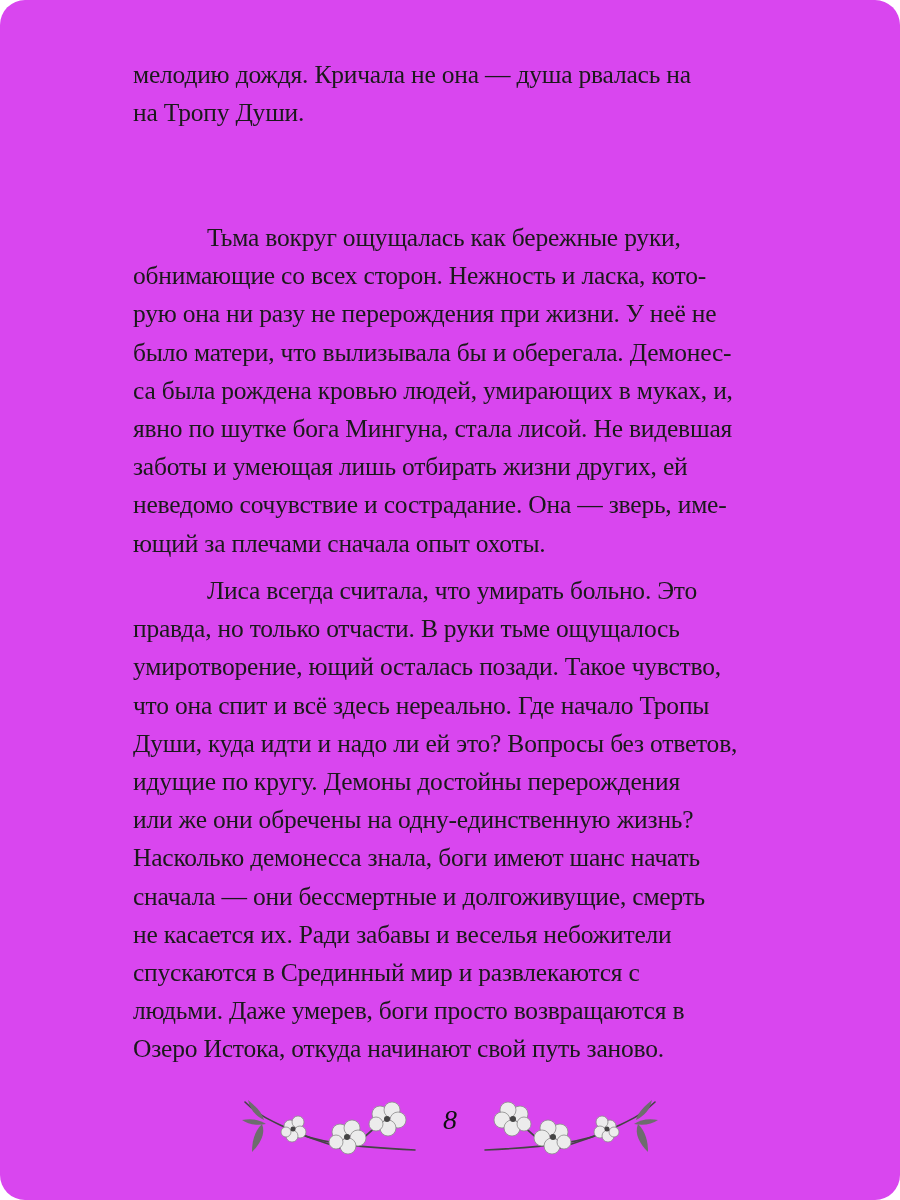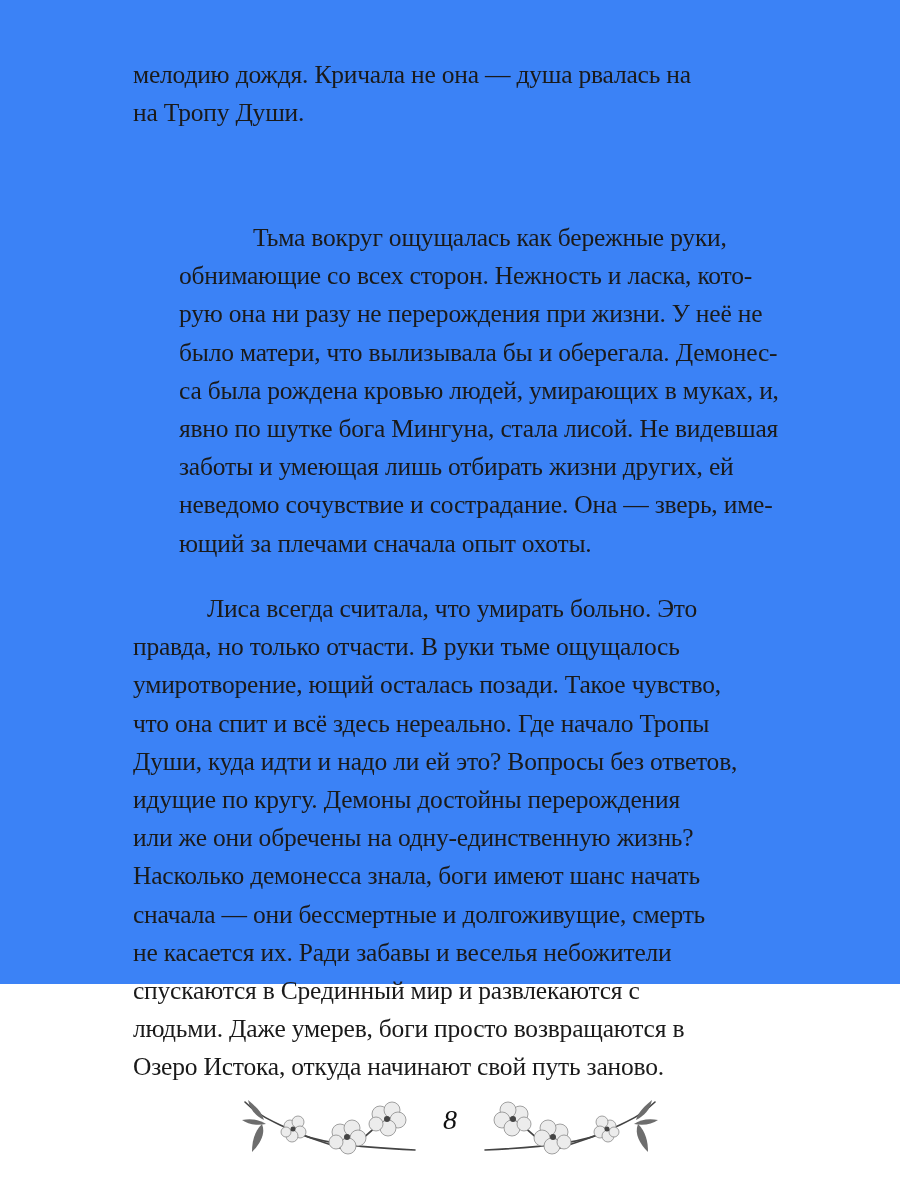--- a/index.html
+++ b/index.html
@@ -1,17 +1,17 @@
 <!DOCTYPE html>
 <html><head>
 <meta charset="utf-8">
 <style>
   html, body { margin:0; padding:0; background:#ffffff; }
   body { width:900px; height:1200px; position:relative; overflow:hidden; }
-  .page { position:absolute; left:0; top:0; width:900px; height:984px; background:#3b82f6; }
+  .page { position:absolute; left:0; top:0; width:900px; height:1200px; background:#d946ef;border-radius:25px; }
   .text-block {
     position:absolute; left:133px; width:650px;
     font-family: "Liberation Serif", "DejaVu Serif", serif;
     font-size:25.5px; color:#1a1a1a; letter-spacing:-0.2px;
   }
   .line { height:38.2px; line-height:38.2px; white-space:nowrap; }
   .indent { padding-left:74px; }
   .footer { position:absolute; left:240px; top:1092px; width:420px; height:70px; }
   .page-number {
     position:absolute; left:0; width:420px; top:12px; text-align:center;
@@ -24,33 +24,33 @@
 </head>
 <body>
 
 <div class="page">
 
   <div class="text-block" style="top:56px;">
     <div class="line">мелодию дождя. Кричала не она — душа рвалась на</div>
     <div class="line">на Тропу Души.</div>
   </div>
 
-  <div class="text-block" style="top:219px;margin-left:46px;">
+  <div class="text-block" style="top:219px;">
     <div class="line indent">Тьма вокруг ощущалась как бережные руки,</div>
     <div class="line">обнимающие со всех сторон. Нежность и ласка, кото-</div>
     <div class="line">рую она ни разу не перерождения при жизни. У неё не</div>
     <div class="line">было матери, что вылизывала бы и оберегала. Демонес-</div>
     <div class="line">са была рождена кровью людей, умирающих в муках, и,</div>
     <div class="line">явно по шутке бога Мингуна, стала лисой. Не видевшая</div>
     <div class="line">заботы и умеющая лишь отбирать жизни других, ей</div>
     <div class="line">неведомо сочувствие и сострадание. Она — зверь, име-</div>
     <div class="line">ющий за плечами сначала опыт охоты.</div>
   </div>
 
-  <div class="text-block" style="top:590px;">
+  <div class="text-block" style="top:572px;">
     <div class="line indent">Лиса всегда считала, что умирать больно. Это</div>
     <div class="line">правда, но только отчасти. В руки тьме ощущалось</div>
     <div class="line">умиротворение, ющий осталась позади. Такое чувство,</div>
     <div class="line">что она спит и всё здесь нереально. Где начало Тропы</div>
     <div class="line">Души, куда идти и надо ли ей это? Вопросы без ответов,</div>
     <div class="line">идущие по кругу. Демоны достойны перерождения</div>
     <div class="line">или же они обречены на одну-единственную жизнь?</div>
     <div class="line">Насколько демонесса знала, боги имеют шанс начать</div>
     <div class="line">сначала — они бессмертные и долгоживущие, смерть</div>
     <div class="line">не касается их. Ради забавы и веселья небожители</div>

